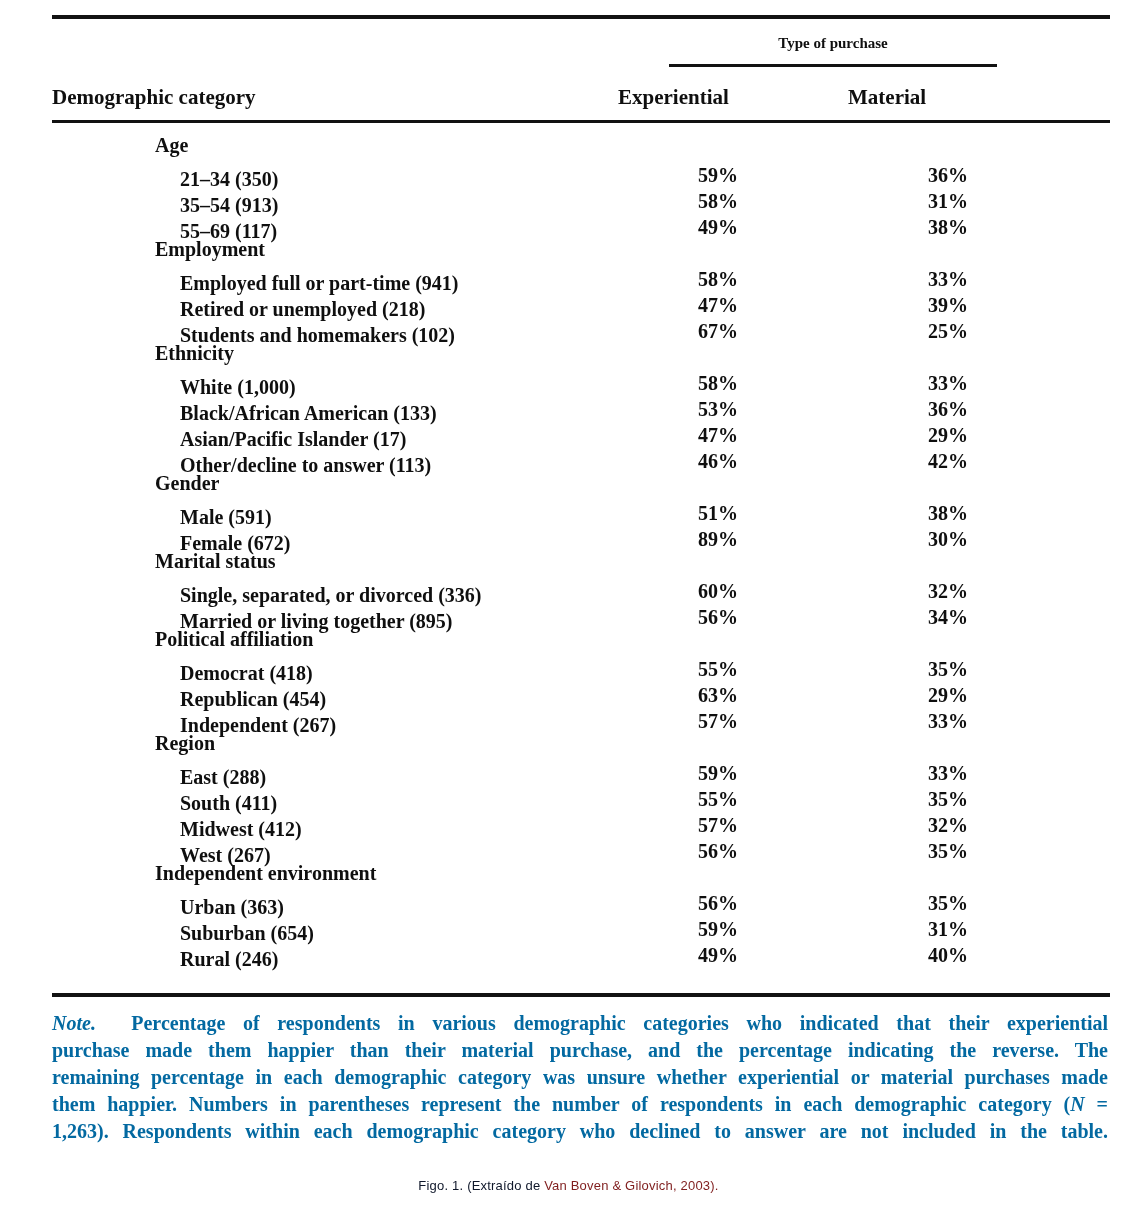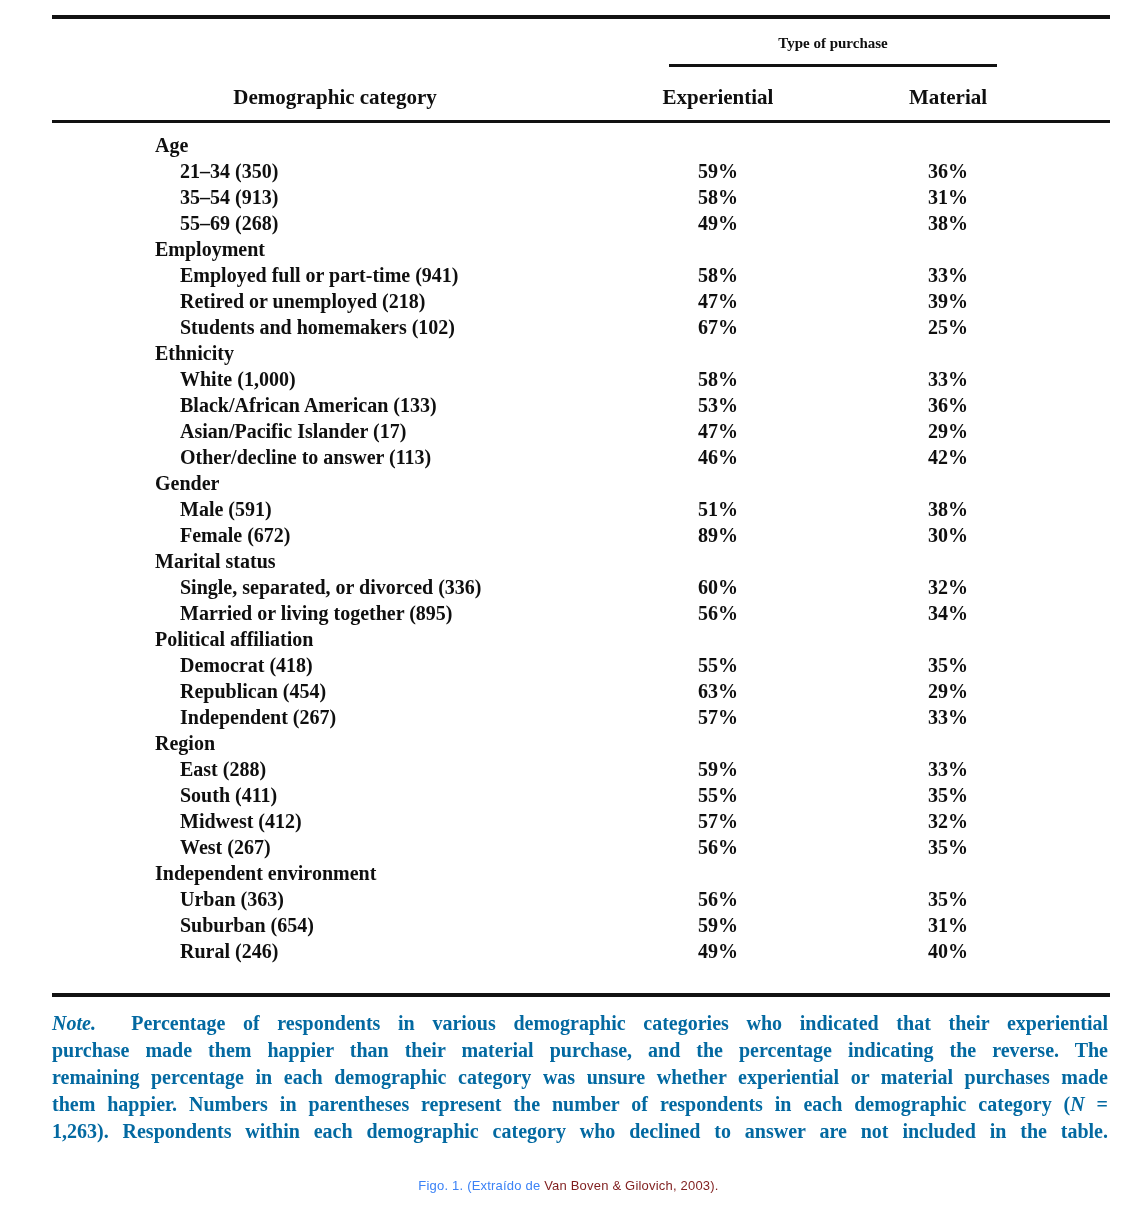--- a/index.html
+++ b/index.html
@@ -34,33 +34,33 @@
   .spanner-rule{
     width:328px;height:3px;background:#121212;
     margin:9px auto 0 auto;
   }
   .hrow2{
     display:grid;
     grid-template-columns:566px 200px 30px 200px auto;
     align-items:end;
     padding:18px 0 11px 0;
   }
-  .hc{font-size:21px;font-weight:bold;text-align:center;line-height:24px;}
+  .hc{font-size:21px;font-weight:bold;line-height:24px;}
 
   
   .tbody{padding:9px 0 29px 0;}
   .trow{
     display:grid;
     grid-template-columns:566px 200px 30px 200px auto;
     height:26px;
     align-items:center;
   }
   .cell{font-size:20px;font-weight:bold;line-height:26px;white-space:nowrap;}
   .cell.label.group{padding-left:103px;}
-  .cell.label.item{padding-left:128px;}
+  .cell.label.item{padding-left:128px;margin-top:8px;}
   .cell.pct{text-align:center;}
 
   
   .note{
     margin:13px 0 0 52px;
     width:1056px;
     font-size:20px;font-weight:bold;
     color:#0369a1;
   }
   .note-line{
@@ -72,21 +72,21 @@
   .note .it{font-style:italic;}
 
   
   .caption{
     margin-top:33px;
     text-align:center;
     font-family:"Liberation Sans","DejaVu Sans",sans-serif;
     font-size:13px;
     letter-spacing:0.2px;
   }
-  .cap-gray{color:#3b82f6;}
+  .cap-gray{color:#0f172a;}
   .cap-link{color:#7f1d1d;cursor:pointer;}
 </style>
 </head>
 <body>
 
 <div class="page">
 
   <div class="table-wrap">
     <div class="rule thick"></div>
 
@@ -116,21 +116,21 @@
           <div></div>
           <div class="cell pct">36%</div>
         </div>
         <div class="trow">
           <div class="cell label item">35–54 (913)</div>
           <div class="cell pct">58%</div>
           <div></div>
           <div class="cell pct">31%</div>
         </div>
         <div class="trow">
-          <div class="cell label item">55–69 (268)</div>
+          <div class="cell label item">55–69 (117)</div>
           <div class="cell pct">49%</div>
           <div></div>
           <div class="cell pct">38%</div>
         </div>
         <div class="trow">
           <div class="cell label group">Employment</div>
         </div>
         <div class="trow">
           <div class="cell label item">Employed full or part-time (941)</div>
           <div class="cell pct">58%</div>

